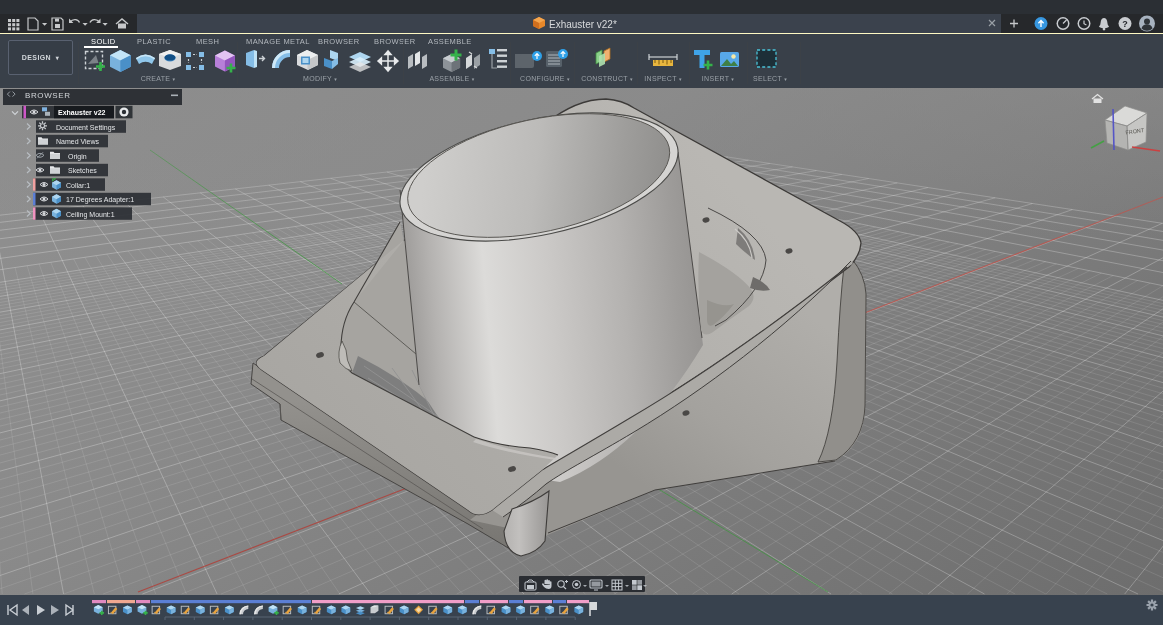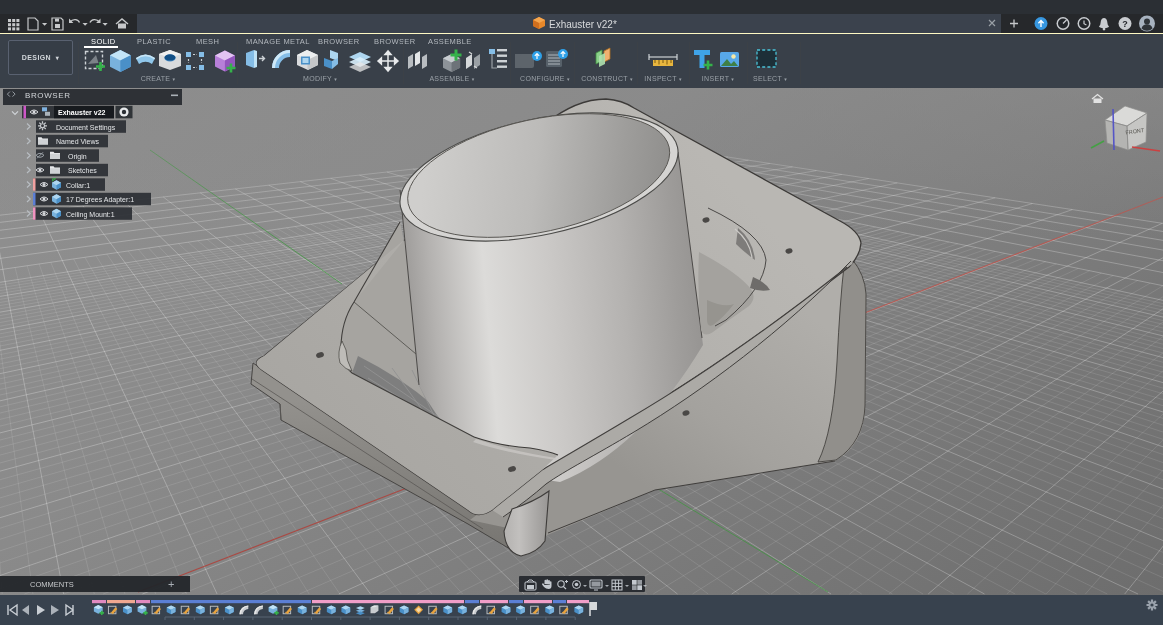--- a/index.html
+++ b/index.html
@@ -456,24 +456,20 @@
           <path d="M0 3Q4 -1 8 3Q4 7 0 3Z" fill="none" stroke="#d8dade" stroke-width="1"></path>
           <circle cx="4" cy="3" r="1.5" fill="#d8dade"></circle>
         </g>
         <g transform="translate(52,120.8)">
           <path d="M0 2.5L4.5 0L9 2.5V7L4.5 9.5L0 7Z" fill="#79b2dd"></path>
           <path d="M0 2.5L4.5 0L9 2.5L4.5 5Z" fill="#aed6f0"></path>
           <path d="M4.5 5L9 2.5V7L4.5 9.5Z" fill="#4a90c8"></path>
         </g>
         <text x="66" y="128.5" font-size="7" fill="#e4e6e8" font-family="Liberation Sans">Ceiling Mount:1</text>
       </svg>
-<div id="comments">
-        <span style="position:absolute;left:30px;top:4px">COMMENTS</span>
-        <span style="position:absolute;left:168px;top:2px;font-size:11px;color:#aab0b6">+</span>
-      </div>
 <div id="navbar">
         <svg class="abs" style="left:0;top:1px" width="130" height="16">
           <g transform="translate(6,3)">
             <rect x="0" y="2" width="11" height="8" rx="1" fill="none" stroke="#c4c9cf" stroke-width="1"></rect>
             <rect x="2" y="5" width="7" height="4" fill="#c4c9cf"></rect>
             <path d="M2 2l2-2h3l2 2" fill="none" stroke="#c4c9cf" stroke-width="1"></path>
           </g>
           <g transform="translate(22,2)" fill="#c4c9cf">
             <path d="M3.5 5V1.8q0-1 .9-1t.9 1V5M5.3 5V1.2q0-1 .9-1t.9 1V5M7.1 5V2q0-1 .9-1t.9 1v3M8.9 5.5V3.2q0-.9.8-.9t.8.9L10.5 7q0 3-2.8 3T3 8L1.2 5.8q-.5-.8.2-1.3t1.3.2L3.5 6z"></path>
           </g>

